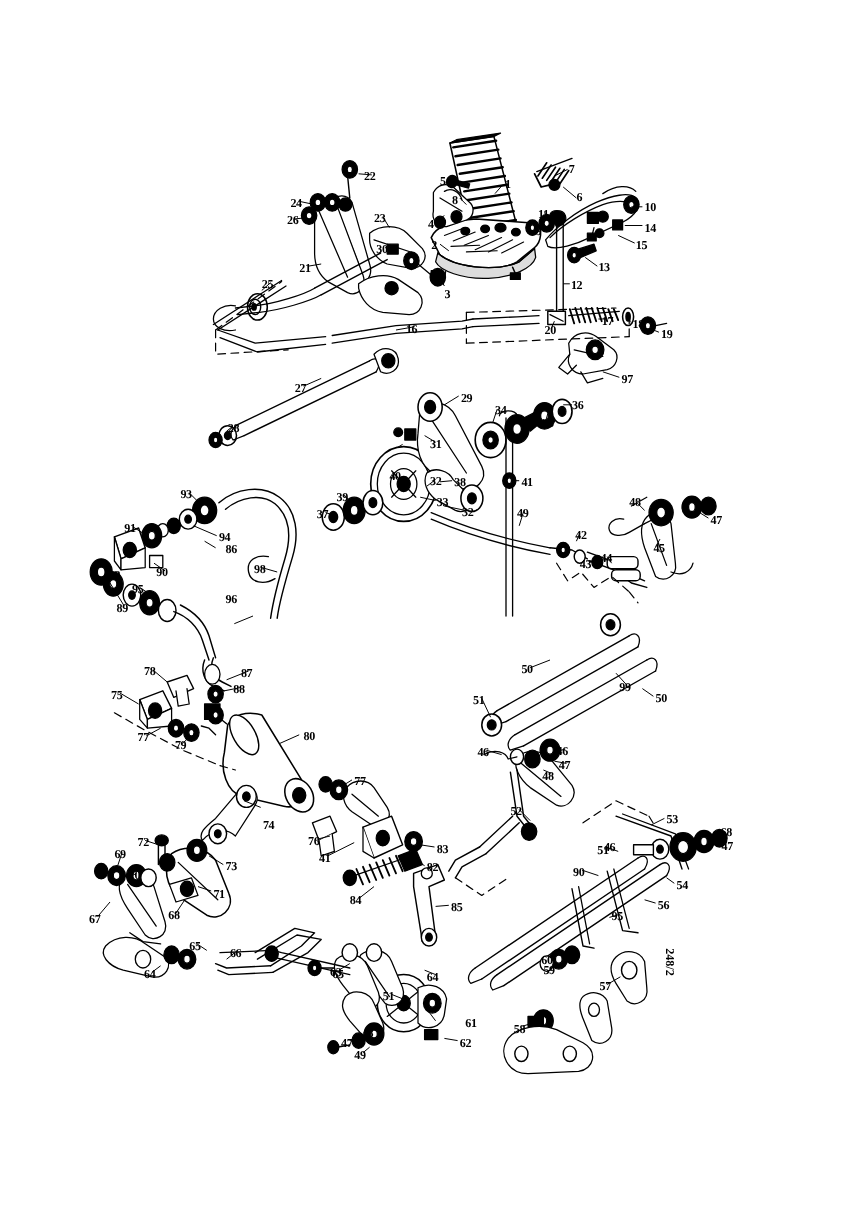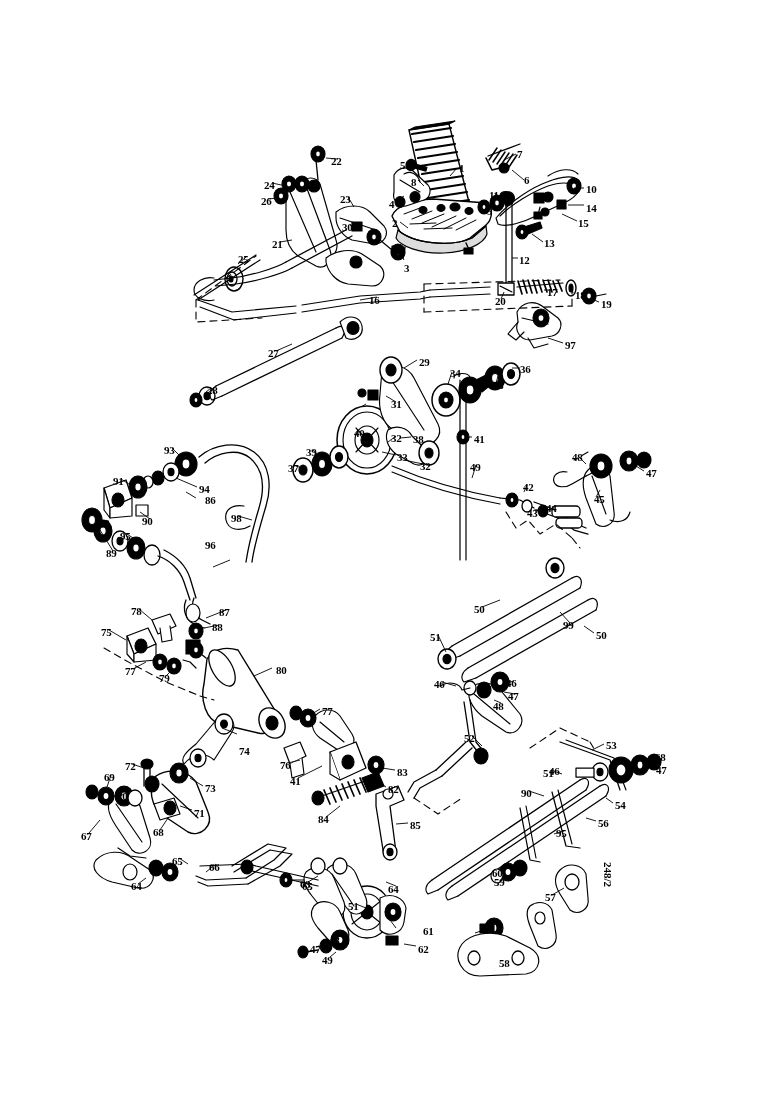--- a/index.html
+++ b/index.html
@@ -742,21 +742,21 @@
       <div class="callout" style="left: 572px; top: 452px;">48</div>
       <div class="callout" style="left: 470px; top: 462px;">49</div>
       <div class="callout" style="left: 474px; top: 604px;">50</div>
       <div class="callout" style="left: 430px; top: 632px;">51</div>
       <div class="callout" style="left: 464px; top: 733px;">52</div>
       <div class="callout" style="left: 606px; top: 740px;">53</div>
       <div class="callout" style="left: 615px; top: 800px;">54</div>
       <div class="callout" style="left: 521px; top: 788px;">90</div>
       <div class="callout" style="left: 598px; top: 818px;">56</div>
       <div class="callout" style="left: 545px; top: 892px;">57</div>
-      <div class="callout" style="left: 467px; top: 958px; margin-left: 32px;">58</div>
+      <div class="callout" style="left: 467px; top: 931px;">58</div>
       <div class="callout" style="left: 494px; top: 877px;">59</div>
       <div class="callout" style="left: 492px; top: 868px;">60</div>
       <div class="callout" style="left: 388px; top: 926px; padding-left: 35px;">61</div>
       <div class="callout" style="left: 418px; top: 944px;">62</div>
       <div class="callout" style="left: 300px; top: 879px;">63</div>
       <div class="callout" style="left: 131px; top: 881px;">64</div>
       <div class="callout" style="left: 172px; top: 856px;">65</div>
       <div class="callout" style="left: 209px; top: 862px;">66</div>
       <div class="callout" style="left: 81px; top: 831px;">67</div>
       <div class="callout" style="left: 153px; top: 827px;">68</div>

